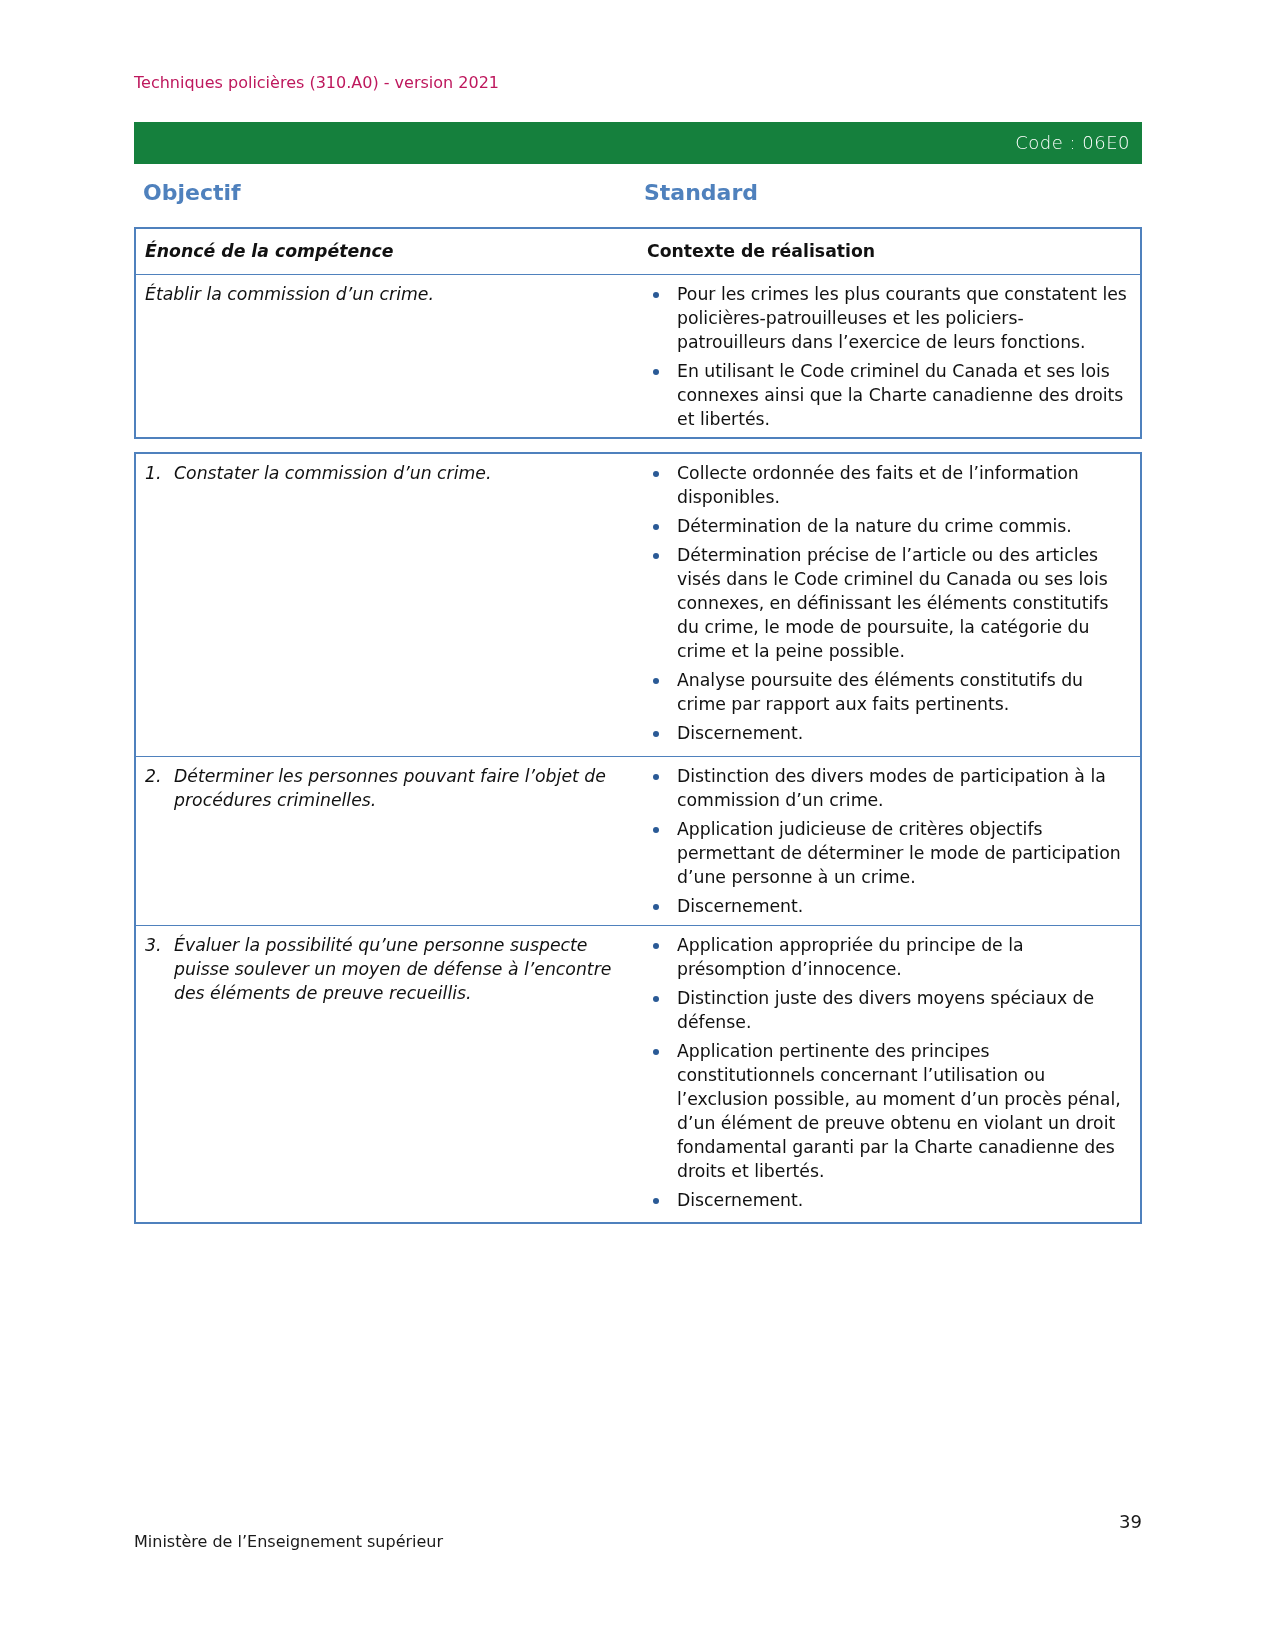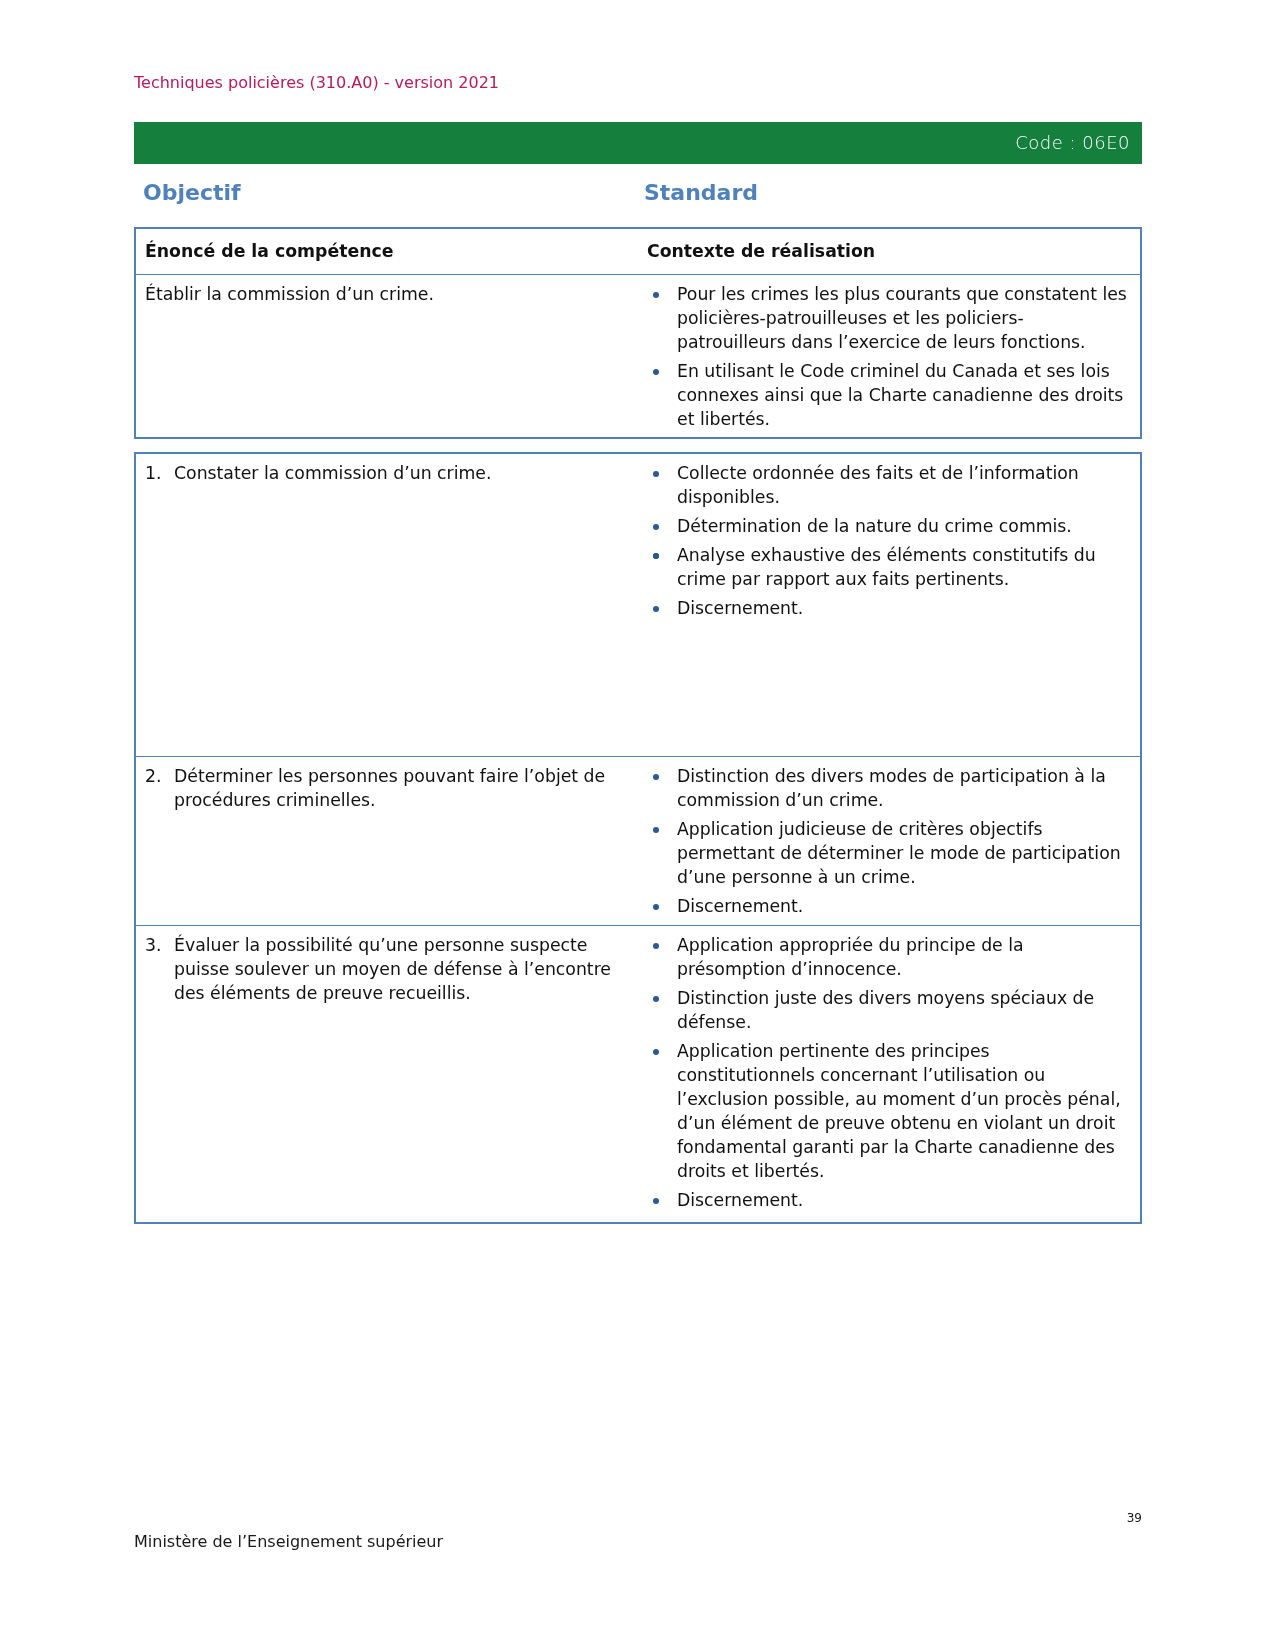--- a/index.html
+++ b/index.html
@@ -9,31 +9,31 @@
   .code-bar { position:absolute; left:134px; top:122px; width:1008px; height:42px;
               background:#15803d; color:#ffffff; }
   .code-bar .code-text { position:absolute; right:12px; top:10px; font-size:18px; letter-spacing:0.5px; font-weight:300; }
   .section-title { position:absolute; top:180px; font-size:22px; font-weight:bold; color:#4f81bd; }
   .title-left { left:143px; }
   .title-right { left:644px; }
   .ctable { position:absolute; left:134px; width:1004px; border:2px solid #4f81bd; border-collapse:collapse; }
   .ctable .row { display:flex; border-top:1px solid #4f81bd; }
   .ctable .row:first-child { border-top:none; }
   .ctable .cell { box-sizing:border-box; padding:7px 8px 6px 9px; font-size:17.3px; line-height:24px; }
-  .ctable .cell.left { width:501px; }
+  .ctable .cell.left { width:501px;font-style:italic; }
   .ctable .cell.right { width:503px; padding-left:10px; }
   .ctable .head .cell { font-weight:bold; height:45px; padding-top:10px; }
   .bullets { list-style:none; margin:0; padding:0; }
   .bullets li { position:relative; padding-left:30px; margin-bottom:5px; }
   .bullets li:last-child { margin-bottom:0; }
   .bullets li .dot { position:absolute; left:6px; top:10px; width:6px; height:6px; border-radius:50%; background:#2a5a96; }
   .numbered { display:flex; }
   .numbered .num { width:29px; flex:none; }
   .footer-left { position:absolute; left:134px; top:1532px; font-size:16px; color:#1a1a1a; }
-  .footer-page { position:absolute; right:133px; top:1511px; font-size:12px; color:#1a1a1a; }
+  .footer-page { position:absolute; right:133px; top:1511px; font-size:18px; color:#1a1a1a; }
 </style>
 </head>
 <body>
 
 <div class="running-header">Techniques policières (310.A0) - version 2021</div>
 
 <div class="code-bar">
   <span class="code-text">Code :  06E0</span>
 </div>
 
@@ -62,22 +62,22 @@
     <div class="cell left">
       <div class="numbered">
         <span class="num">1.</span>
         <span>Constater la commission d’un crime.</span>
       </div>
     </div>
     <div class="cell right">
       <ul class="bullets">
         <li><span class="dot"></span><span>Collecte ordonnée des faits et de l’information disponibles.</span></li>
         <li><span class="dot"></span><span>Détermination de la nature du crime commis.</span></li>
-        <li><span class="dot"></span></li>
-        <li><span class="dot"></span><span>Analyse exhaustive des éléments constitutifs du crime par rapport aux faits pertinents.</span></li>
+        <li><span class="dot"></span><span>Détermination précise de l’article ou des articles visés dans le Code criminel du Canada ou ses lois connexes, en définissant les éléments constitutifs du crime, le mode de poursuite, la catégorie du crime et la peine possible.</span></li>
+        <li><span class="dot"></span><span>Analyse poursuite des éléments constitutifs du crime par rapport aux faits pertinents.</span></li>
         <li><span class="dot"></span><span>Discernement.</span></li>
       </ul>
     </div>
   </div>
 
   <div class="row" style="height:168px;">
     <div class="cell left">
       <div class="numbered">
         <span class="num">2.</span>
         <span>Déterminer les personnes pouvant faire l’objet de procédures criminelles.</span>

